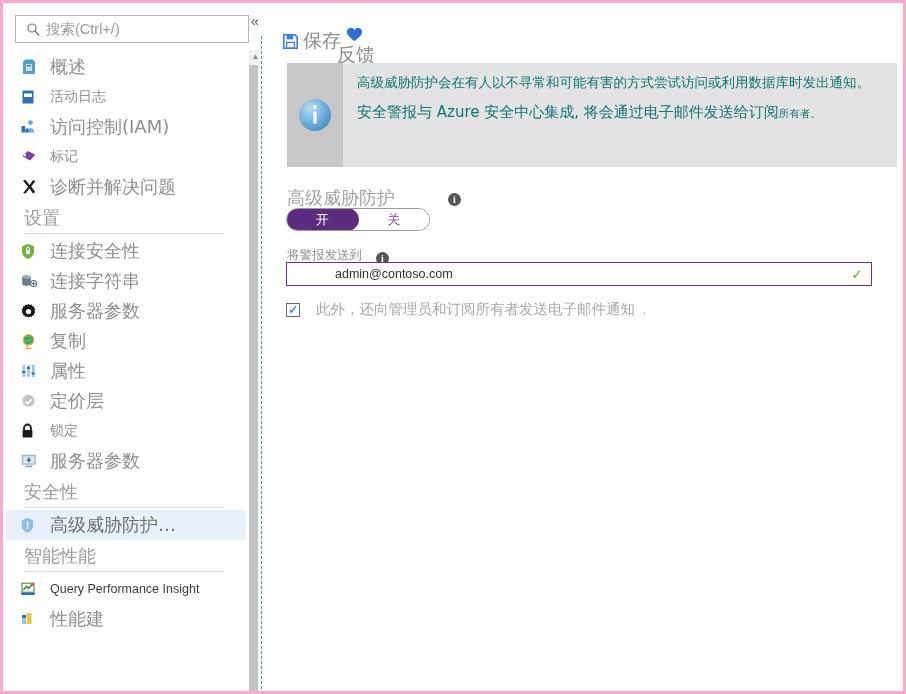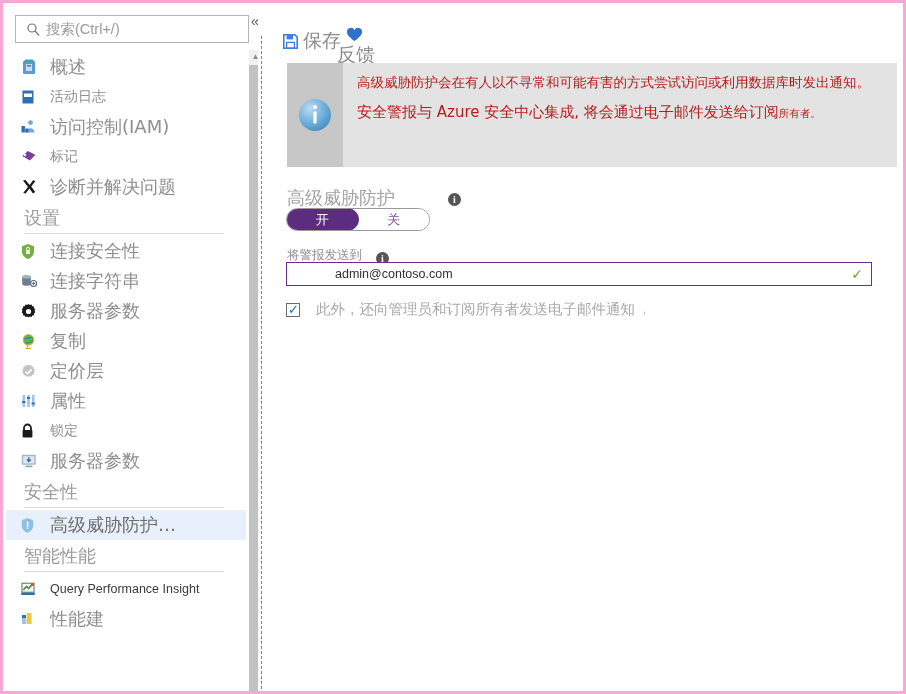--- a/index.html
+++ b/index.html
@@ -237,21 +237,21 @@
     display: flex;
     align-items: center;
     justify-content: center;
   }
   .banner-body {
     padding: 10px 10px 8px 14px;
     flex: 1;
   }
   .banner-p {
     font-family: "DejaVu Sans", sans-serif;
-    color: #b91c1c;
+    color: #0f766e;
     margin: 0;
   }
   .banner-p.p1 { font-size: 13.5px; line-height: 19px; }
   .banner-p.p2 { font-size: 15px; line-height: 20px; margin-top: 10px; }
   .banner-p .tail { font-size: 10.5px; }
 
   
   .field-label {
     position: absolute;
     font-family: "DejaVu Sans", sans-serif;
@@ -521,40 +521,40 @@
             <path d="M3.6 4.6 q3 1.6 6 .2 q2 -.8 3.6 .4 M4 9.5 q3.5 1.3 6.4 -.4 q1.6 -1 2.6 -.2" stroke="#2e7ab5" stroke-width="1.1" fill="none"></path>
             <circle cx="8.5" cy="6.8" r="5.3" fill="none" stroke="#e0b43a" stroke-width="1.1"></circle>
             <path d="M7.4 12.1 v2.3 M5.6 15.4 h5.8" stroke="#d8a93a" stroke-width="1.3"></path>
           </svg>
         </span>
         <span class="nav-label big">复制</span>
       </div>
 
       <div class="nav-item">
         <span class="nav-ico">
-          <svg width="17" height="17" viewBox="0 0 17 17">
-            <path d="M8.5 1.5 l1.3 1 1.6-.4 .6 1.5 1.6.2 -.1 1.6 1.3 1 -.8 1.4 .8 1.4 -1.3 1 .1 1.6 -1.6.2 -.6 1.5 -1.6-.4 -1.3 1 -1.3-1 -1.6.4 -.6-1.5 -1.6-.2 .1-1.6 -1.3-1 .8-1.4 -.8-1.4 1.3-1 -.1-1.6 1.6-.2 .6-1.5 1.6.4 Z" fill="#c3c3c3"></path>
-            <path d="M5.6 8.6 l2 2 4-4.2" stroke="#ffffff" stroke-width="1.6" fill="none"></path>
-          </svg>
-        </span>
-        <span class="nav-label big">定价层</span>
-      </div>
-
-      <div class="nav-item">
-        <span class="nav-ico">
           <svg width="17" height="16" viewBox="0 0 17 16">
             <rect x="2.5" y="2" width="2.6" height="12" fill="#9dc3e6"></rect>
             <rect x="7.2" y="2" width="2.6" height="12" fill="#9dc3e6"></rect>
             <rect x="11.9" y="2" width="2.6" height="12" fill="#9dc3e6"></rect>
             <rect x="2.2" y="8" width="3.2" height="2" fill="#2f6fb8"></rect>
             <rect x="6.9" y="4" width="3.2" height="2" fill="#2f6fb8"></rect>
             <rect x="11.6" y="9.5" width="3.2" height="2" fill="#2f6fb8"></rect>
           </svg>
         </span>
         <span class="nav-label big">属性</span>
+      </div>
+
+      <div class="nav-item">
+        <span class="nav-ico">
+          <svg width="17" height="17" viewBox="0 0 17 17">
+            <path d="M8.5 1.5 l1.3 1 1.6-.4 .6 1.5 1.6.2 -.1 1.6 1.3 1 -.8 1.4 .8 1.4 -1.3 1 .1 1.6 -1.6.2 -.6 1.5 -1.6-.4 -1.3 1 -1.3-1 -1.6.4 -.6-1.5 -1.6-.2 .1-1.6 -1.3-1 .8-1.4 -.8-1.4 1.3-1 -.1-1.6 1.6-.2 .6-1.5 1.6.4 Z" fill="#c3c3c3"></path>
+            <path d="M5.6 8.6 l2 2 4-4.2" stroke="#ffffff" stroke-width="1.6" fill="none"></path>
+          </svg>
+        </span>
+        <span class="nav-label big">定价层</span>
       </div>
 
       <div class="nav-item">
         <span class="nav-ico">
           <svg width="15" height="16" viewBox="0 0 15 16">
             <path d="M4 7 V5 a3.5 3.5 0 0 1 7 0 V7" fill="none" stroke="#1a1a1a" stroke-width="1.8"></path>
             <rect x="2.6" y="7" width="9.8" height="7.4" rx="0.8" fill="#1a1a1a"></rect>
           </svg>
         </span>
         <span class="nav-label mid">锁定</span>

